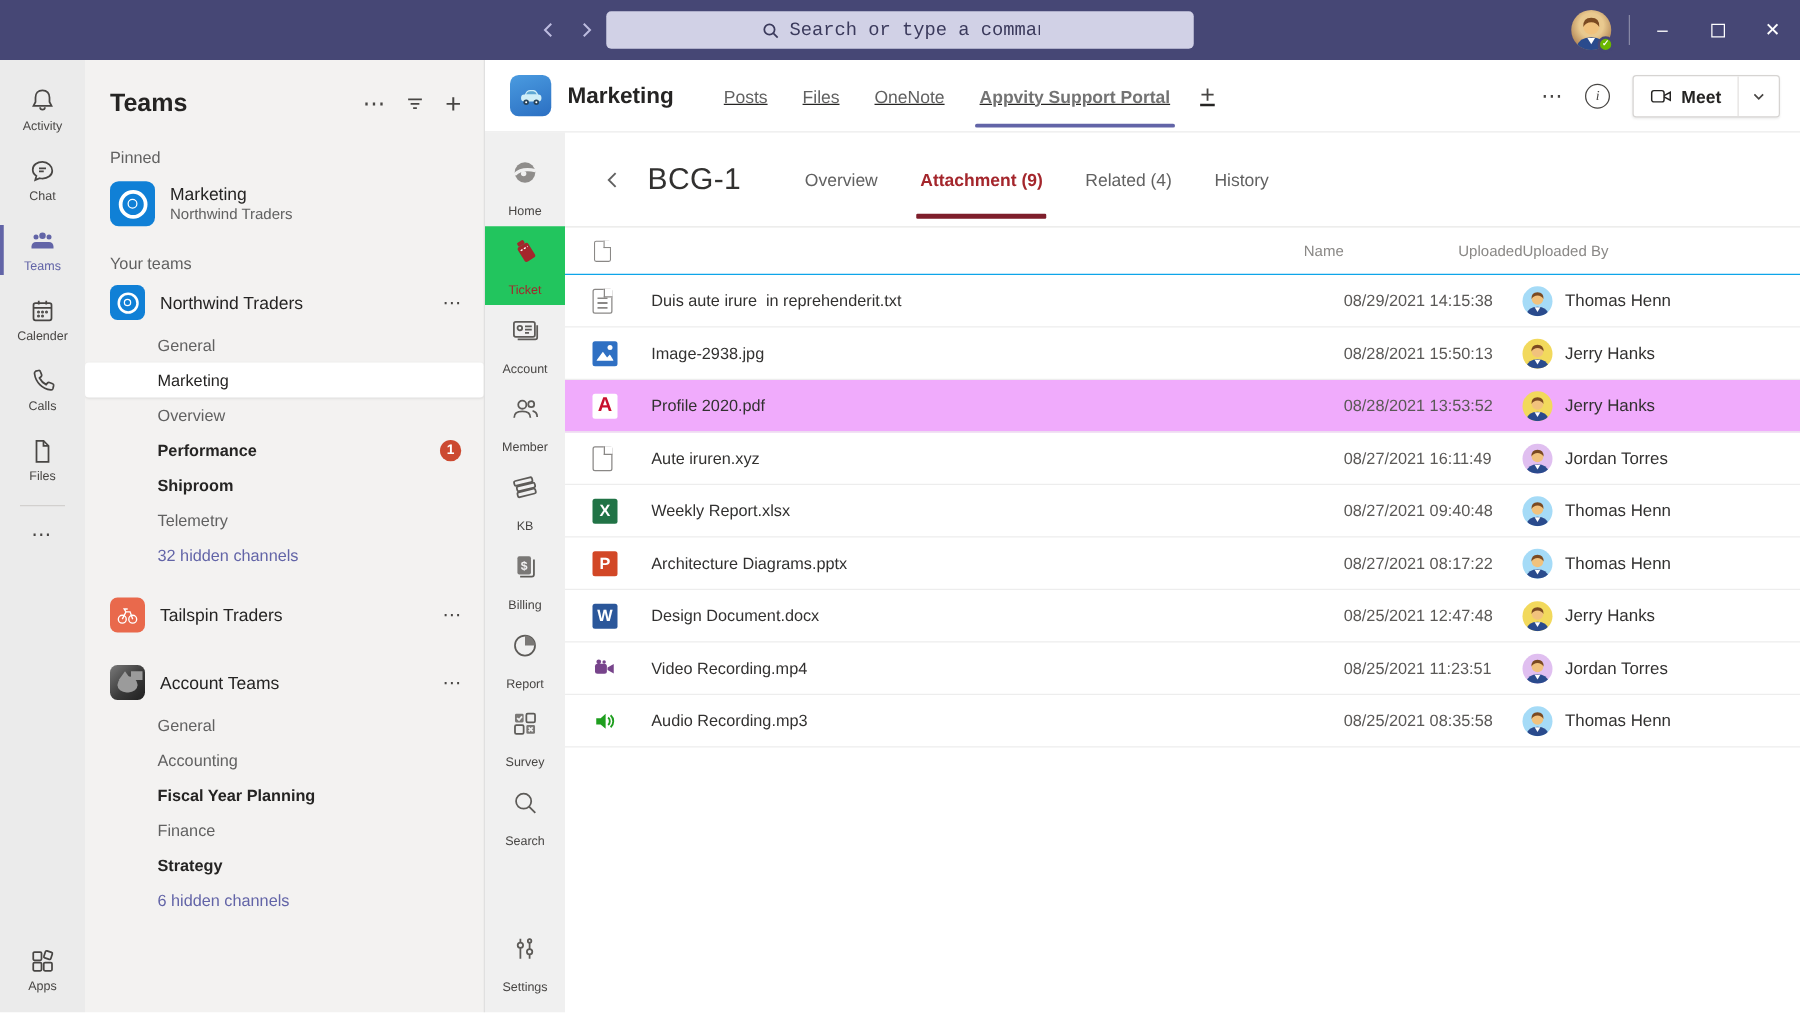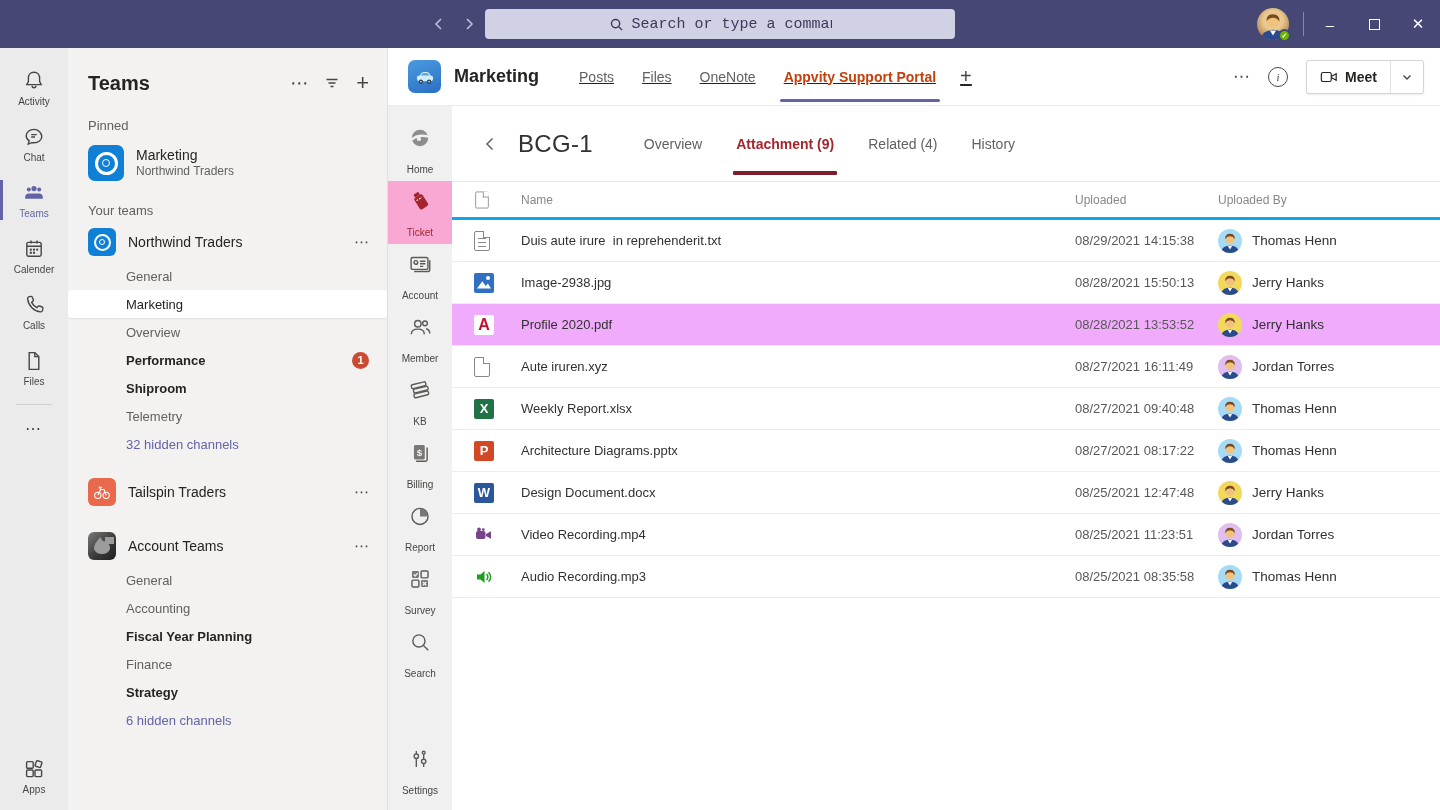--- a/index.html
+++ b/index.html
@@ -75,60 +75,60 @@
   .channel.link { color:#6264a7; }
   .tp-gap { height:14px; }
 
   
   .main { flex:1; display:flex; flex-direction:column; min-width:0; background:#fff; }
   .main-header { flex:0 0 57px; display:flex; align-items:center; padding-left:20px; border-bottom:1px solid #ececec; position:relative; }
   .mh-logo { width:33px; height:33px; border-radius:7px; background:linear-gradient(160deg,#4a9be0,#2b6fc2); display:flex; align-items:center; justify-content:center; }
   .mh-title { font-size:18px; font-weight:bold; color:#252423; margin-left:13px; }
   .mh-tabs { display:flex; align-items:stretch; height:57px; margin-left:26px;text-decoration:underline; }
   .mh-tab { display:flex; align-items:center; padding:0 14px; font-size:14px; color:#616161; cursor:pointer; position:relative; }
-  .mh-tab.active { color:#c2410c; font-weight:bold; }
+  .mh-tab.active { color:#737373; font-weight:bold; }
   .mh-tab.active::after { content:""; position:absolute; left:10px; right:10px; bottom:3px; height:3px; background:#6264a7; border-radius:2px; }
   .mh-add { display:flex; align-items:center; padding:0 10px; font-size:20px; color:#484644; cursor:pointer; font-weight:300; }
   .mh-right { position:absolute; right:16px; display:flex; align-items:center; gap:18px; }
   .mh-ellipsis { color:#484644; font-size:17px; cursor:pointer; }
   .info-icon { width:20px; height:20px; border:1.3px solid #484644; border-radius:50%; display:flex; align-items:center; justify-content:center; font-size:11px; font-style:italic; font-family:"Liberation Serif",serif; color:#484644; cursor:pointer; }
   .meet-btn { display:flex; align-items:stretch; height:34px; background:#fff; border:1px solid #d6d4d2; border-radius:3px; box-shadow:0 1px 2px rgba(0,0,0,.08); overflow:hidden; }
   .meet-main { display:flex; align-items:center; gap:7px; padding:12px 13px; cursor:pointer; border-right:1px solid #e3e1df; }
   .meet-main svg { stroke:#252423; }
   .meet-lbl { font-size:14px; font-weight:bold; color:#252423; }
   .meet-chev { display:flex; align-items:center; justify-content:center; width:32px; cursor:pointer; }
   .meet-chev svg { stroke:#484644; }
 
   .main-body { flex:1; display:flex; min-height:0; }
 
   
   .app-sidebar { flex:0 0 64px; background:#f0f0f0; display:flex; flex-direction:column; align-items:stretch; padding-top:12px; }
   .as-item { height:63px; display:flex; flex-direction:column; align-items:center; justify-content:center; gap:13px; cursor:pointer; }
   .as-item svg { stroke:#5d5b58; fill:none; stroke-width:1.3; }
   .as-lbl { font-size:10px; color:#484644; }
-  .as-item.active { background:#f9a8d4; }
+  .as-item.active { background:#22c55e; }
   .as-item.active .as-lbl { color:#a4262c; }
   .as-spacer { flex:1; }
   .as-item.settings { margin-bottom:8px; }
 
   
   .portal { flex:1; display:flex; flex-direction:column; min-width:0; background:#fff; }
   .ticket-toolbar { flex:0 0 75px; display:flex; align-items:center; padding:0 26px; border-bottom:1px solid #e8e7e6; }
   .back-btn { width:24px; height:24px; display:flex; align-items:center; justify-content:center; cursor:pointer; }
   .back-btn svg { stroke:#616161; }
   .ticket-id { font-size:24px; color:#323130; margin-left:16px; letter-spacing:.3px; }
   .tk-tabs { display:flex; align-items:stretch; height:75px; margin-left:34px; }
   .tk-tab { display:flex; align-items:center; padding:0 17px; font-size:14px; color:#616161; cursor:pointer; position:relative; }
   .tk-tab.active { color:#a4262c; font-weight:bold; }
   .tk-tab.active::after { content:""; position:absolute; left:14px; right:14px; bottom:6px; height:4px; background:#7e1e2b; border-radius:1px; }
 
   
   .tbl { display:flex; flex-direction:column; }
   .tbl-row { display:flex; align-items:center; height:42px; border-bottom:1px solid #ededed; cursor:pointer; }
-  .tbl-head { height:38px; border-bottom:3px solid #0ea5e9; cursor:default; }
+  .tbl-head { height:38px; border-bottom:1px solid #0ea5e9; cursor:default;text-align:right; }
   .tbl-row.highlighted { background:#f0abfc; }
   .col-icon { flex:0 0 69px; padding-left:22px; display:flex; align-items:center; }
   .col-name { flex:1; font-size:13px; color:#323130; white-space:pre; overflow:hidden; text-overflow:ellipsis; }
   .col-up { flex:0 0 143px; font-size:13px; color:#5a5856; }
   .col-by { flex:0 0 222px; display:flex; align-items:center; gap:10px; font-size:13.5px; color:#323130; }
   .tbl-head .col-name, .tbl-head .col-up, .tbl-head .col-by { font-size:12px; color:#8a8886; }
 
   
   .fi { width:20px; height:20px; display:flex; align-items:center; justify-content:center; border-radius:2px; font-size:13px; font-weight:bold; position:relative; }
   .fi-outline { width:16px; height:20px; border:1.4px solid #8a8886; border-radius:2px; background:#fff; }

